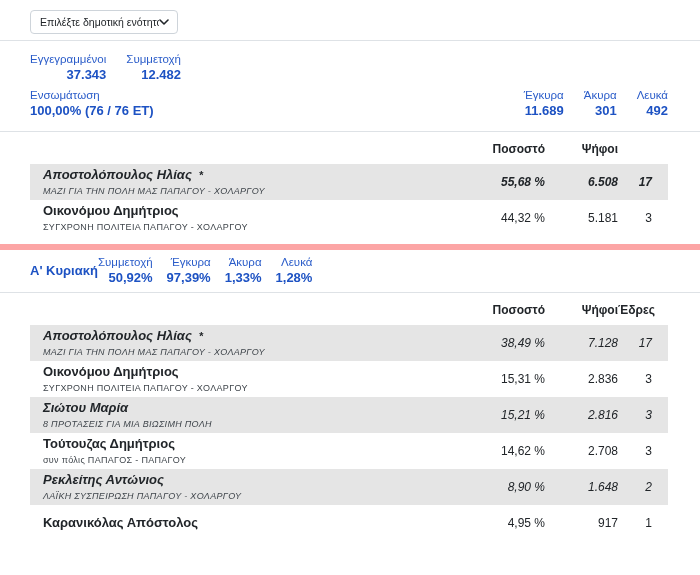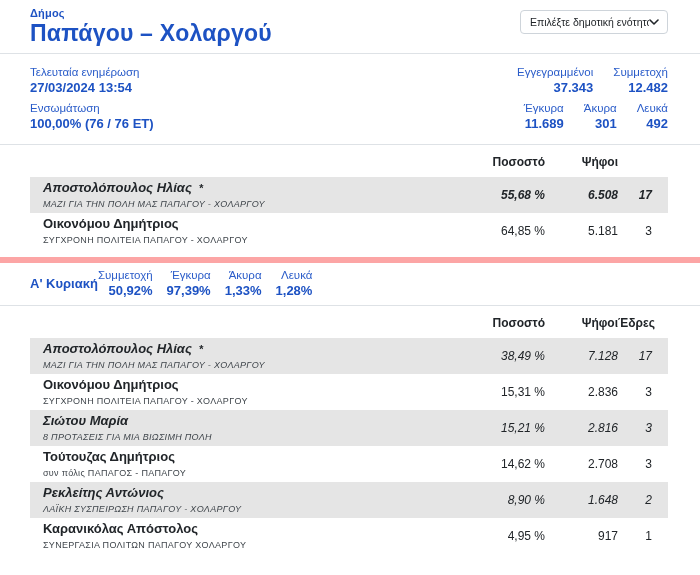--- a/index.html
+++ b/index.html
@@ -65,43 +65,35 @@
           display:flex; align-items:center;
           padding:5px 16px 6px 30px; }
   .band .stat-right { gap:14px; }
 </style>
 </head>
 <body>
 
 <div class="page">
 
   <div class="topbar">
-    <div>
-      <div class="muni-label">Δήμος</div>
-      <div class="page-title">Παπάγου – Χολαργού</div>
-    </div>
     <div class="select-box">
       <span class="txt">Επιλέξτε δημοτική ενότητα...</span>
       <span class="chev">
         <svg width="10" height="7" viewBox="0 0 10 7">
             <path d="M1 1l4 4 4-4" fill="none" stroke="#212529" stroke-width="1.6" stroke-linecap="round" stroke-linejoin="round"></path>
           </svg>
       </span>
     </div>
   </div>
   <div class="divider"></div>
 
   <div class="content">
 
 
     <div class="stats-line first">
-      <div class="stat-col">
-        <span class="lbl">Τελευταία ενημέρωση</span>
-        <span class="val">27/03/2024 13:54</span>
-      </div>
       <div class="stat-right">
         <div class="stat-col">
           <span class="lbl">Εγγεγραμμένοι</span>
           <span class="val">37.343</span>
         </div>
         <div class="stat-col">
           <span class="lbl">Συμμετοχή</span>
           <span class="val">12.482</span>
         </div>
       </div>
@@ -148,21 +140,21 @@
       <div class="num col-pct">55,68 %</div>
       <div class="num col-votes">6.508</div>
       <div class="num col-seats">17</div>
     </div>
 
     <div class="t-row">
       <div class="cell-name">
         <div class="cand"><span>Οικονόμου Δημήτριος</span><span class="mark"></span></div>
         <div class="party">ΣΥΓΧΡΟΝΗ ΠΟΛΙΤΕΙΑ ΠΑΠΑΓΟΥ - ΧΟΛΑΡΓΟΥ</div>
       </div>
-      <div class="num col-pct">64,85 %</div>
+      <div class="num col-pct">44,32 %</div>
       <div class="num col-votes">5.181</div>
       <div class="num col-seats">3</div>
     </div>
 
     <div class="gap-after-table"></div>
   </div>
 
   <div class="band">
     <div class="sec-heading">Α' Κυριακή</div>
     <div class="stat-right">
@@ -240,21 +232,20 @@
         <div class="party">ΛΑΪΚΗ ΣΥΣΠΕΙΡΩΣΗ ΠΑΠΑΓΟΥ - ΧΟΛΑΡΓΟΥ</div>
       </div>
       <div class="num col-pct">8,90 %</div>
       <div class="num col-votes">1.648</div>
       <div class="num col-seats">2</div>
     </div>
 
     <div class="t-row">
       <div class="cell-name">
         <div class="cand"><span>Καρανικόλας Απόστολος</span><span class="mark"></span></div>
-        <div class="party">ΣΥΝΕΡΓΑΣΙΑ ΠΟΛΙΤΩΝ ΠΑΠΑΓΟΥ ΧΟΛΑΡΓΟΥ</div>
       </div>
       <div class="num col-pct">4,95 %</div>
       <div class="num col-votes">917</div>
       <div class="num col-seats">1</div>
     </div>
 
   </div>
 
 </div>
 

